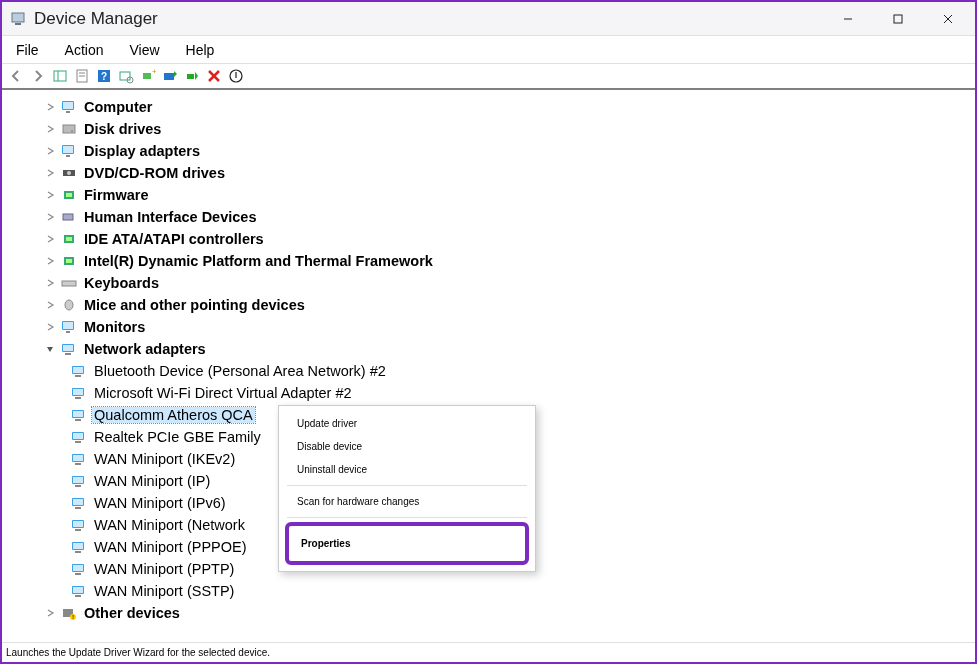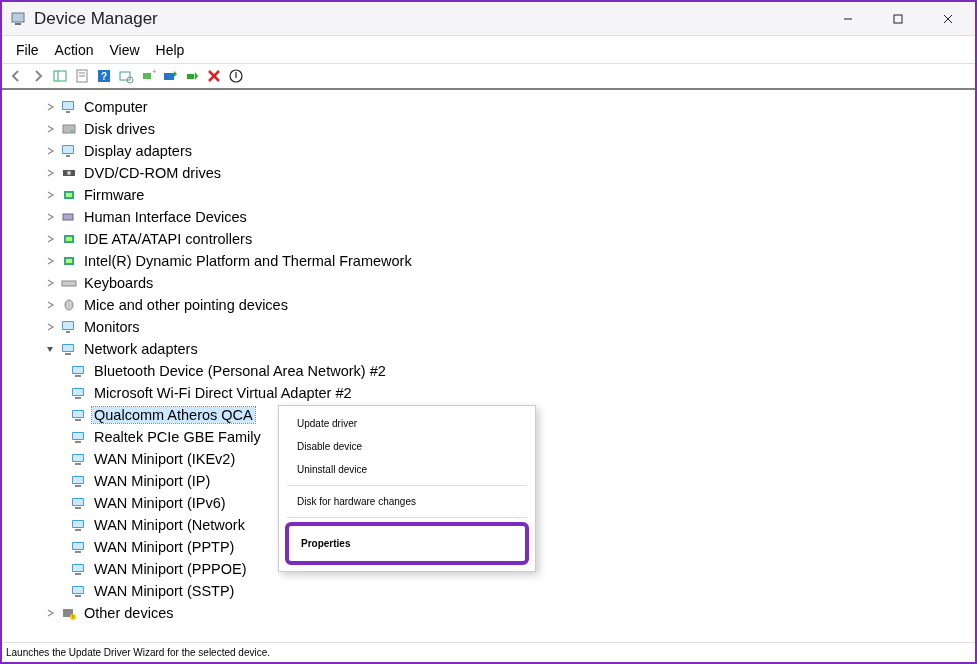--- a/index.html
+++ b/index.html
@@ -27,21 +27,21 @@
 }
 .titlebar .app-icon svg { width: 100%; height: 100%; }
 .titlebar .title { flex: 1; font-size: 17px; color: #222; }
 .win-buttons { display: flex; gap: 20px; margin-right: 4px; }
 .win-btn { width: 30px; height: 30px; display: flex; align-items: center; justify-content: center; cursor: pointer; }
 
 .menubar {
   height: 28px;
   display: flex;
   align-items: center;
-  gap: 0;
+  gap: 10px;
   padding: 0 6px;
   border-bottom: 1px solid #e0e0e0;
 }
 .menubar .menu-item {
   padding: 2px 8px;
   font-size: 14px;
   cursor: pointer;
 }
 .toolbar {
   height: 26px;
@@ -80,21 +80,21 @@
 }
 .chev svg { width: 10px; height: 10px; }
 .node-icon {
   width: 18px; height: 16px;
   display: inline-flex; align-items: center; justify-content: center;
 }
 .node-icon svg { width: 16px; height: 14px; }
 .node-label {
   padding: 0 2px;
 }
-.indent-1 { padding-left: 24px; }
+.indent-1 { padding-left: 24px; font-weight: bold; }
 .indent-2 { padding-left: 50px; }
 .selected .node-label {
   background: #cce8ff;
   outline: 1px dotted #888;
 }
 
 .context-menu {
   position: absolute;
   background: #fff;
   border: 1px solid #ccc;
@@ -487,31 +487,31 @@
         <span class="node-label">WAN Miniport (Network</span>
       </div>
       <div class="tree-row indent-2">
         <span class="node-icon">
           <svg viewBox="0 0 16 14">
             <rect x="1" y="2" width="12" height="8" rx="1" fill="#3aa0e8"></rect>
             <rect x="2" y="3" width="10" height="6" fill="#cde9fb"></rect>
             <rect x="4" y="11" width="6" height="2" fill="#888"></rect>
           </svg>
         </span>
+        <span class="node-label">WAN Miniport (PPPOE)</span>
+      </div>
+      <div class="tree-row indent-2">
+        <span class="node-icon">
+          <svg viewBox="0 0 16 14">
+            <rect x="1" y="2" width="12" height="8" rx="1" fill="#3aa0e8"></rect>
+            <rect x="2" y="3" width="10" height="6" fill="#cde9fb"></rect>
+            <rect x="4" y="11" width="6" height="2" fill="#888"></rect>
+          </svg>
+        </span>
         <span class="node-label">WAN Miniport (PPTP)</span>
-      </div>
-      <div class="tree-row indent-2">
-        <span class="node-icon">
-          <svg viewBox="0 0 16 14">
-            <rect x="1" y="2" width="12" height="8" rx="1" fill="#3aa0e8"></rect>
-            <rect x="2" y="3" width="10" height="6" fill="#cde9fb"></rect>
-            <rect x="4" y="11" width="6" height="2" fill="#888"></rect>
-          </svg>
-        </span>
-        <span class="node-label">WAN Miniport (PPPOE)</span>
       </div>
       <div class="tree-row indent-2">
         <span class="node-icon">
           <svg viewBox="0 0 16 14">
             <rect x="1" y="2" width="12" height="8" rx="1" fill="#3aa0e8"></rect>
             <rect x="2" y="3" width="10" height="6" fill="#cde9fb"></rect>
             <rect x="4" y="11" width="6" height="2" fill="#888"></rect>
           </svg>
         </span>
         <span class="node-label">WAN Miniport (SSTP)</span>
@@ -531,21 +531,21 @@
         </span>
         <span class="node-label">Other devices</span>
       </div>
     </div>
 
   <div class="context-menu" style="left:276px; top:315px;">
     <div class="cm-item">Update driver</div>
     <div class="cm-item">Disable device</div>
     <div class="cm-item">Uninstall device</div>
     <div class="cm-sep"></div>
-    <div class="cm-item">Disk for hardware changes</div>
+    <div class="cm-item">Scan for hardware changes</div>
     <div class="cm-sep"></div>
     <div class="cm-item highlight-box" style="font-weight:bold; margin:0 6px; padding:12px 12px;">Properties</div>
   </div>
 
 </div>
 
 <div class="statusbar">
   <span>Launches the Update Driver Wizard for the selected device.</span>
 </div>
 

